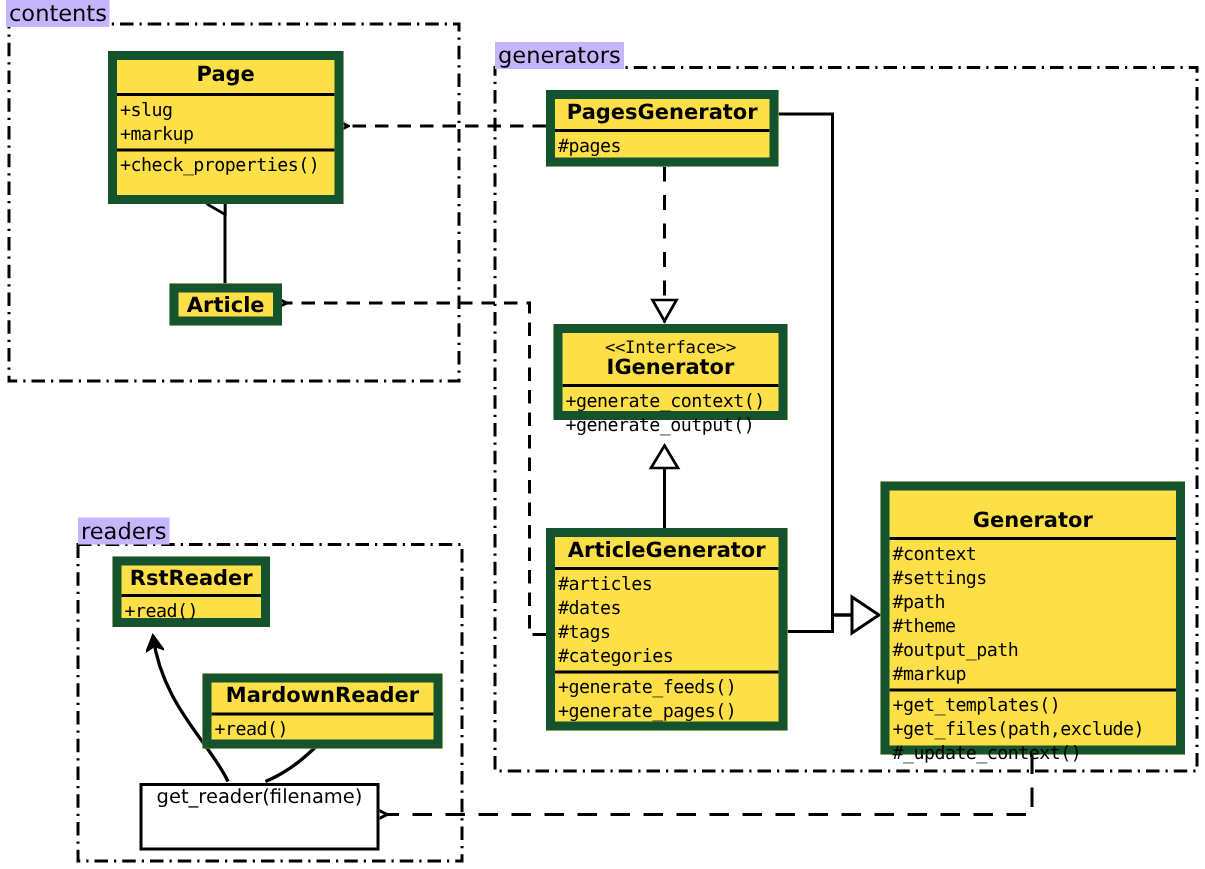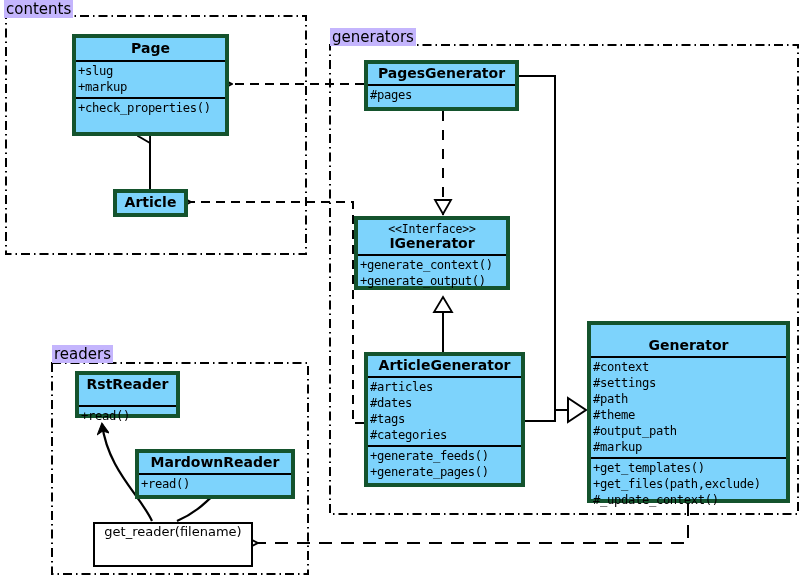--- a/index.html
+++ b/index.html
@@ -22,22 +22,22 @@
     left: 0;
     top: 0;
     width: 803px;
     height: 579px;
     overflow: visible;
   }
   
   .uml-class {
     position: absolute;
     box-sizing: border-box;
-    border: 4px solid #14532d;
-    background: #7dd3fc;
+    border: 6px solid #14532d;
+    background: #fde047;
     z-index: 5;
   }
   .uml-name {
     text-align: center;
     font-weight: bold;
     font-size: 14px;
     font-family: "DejaVu Sans", sans-serif;
     color: #000;
     padding: 3px 4px 4px 4px;
     line-height: 1.05;
@@ -184,21 +184,21 @@
     <div class="uml-name" style="padding-top:2px;">Article</div>
   </div>
 
   <div class="uml-class" style="left:364px; top:60px; width:155px; height:51px;">
     <div class="uml-name" style="padding-top:2px; padding-bottom:3px;">PagesGenerator</div>
     <div class="uml-sep uml-compartment">
       <div class="uml-member">#pages</div>
     </div>
   </div>
 
-  <div class="uml-class" style="left:354px; top:216px; width:156px; height:74px;">
+  <div class="uml-class" style="left:369px; top:216px; width:156px; height:64px;">
     <div class="uml-name" style="padding-top:3px; padding-bottom:4px;">
       <span class="uml-stereo">&lt;&lt;Interface&gt;&gt;</span>
       <span>IGenerator</span>
     </div>
     <div class="uml-sep uml-compartment">
       <div class="uml-member">+generate_context()</div>
       <div class="uml-member">+generate_output()</div>
     </div>
   </div>
 
@@ -227,21 +227,21 @@
       <div class="uml-member">#markup</div>
     </div>
     <div class="uml-sep uml-compartment">
       <div class="uml-member">+get_templates()</div>
       <div class="uml-member">+get_files(path,exclude)</div>
       <div class="uml-member">#_update_context()</div>
     </div>
   </div>
 
   <div class="uml-class" style="left:75px; top:371px; width:105px; height:47px;">
-    <div class="uml-name" style="padding-top:2px; padding-bottom:13px;">RstReader</div>
+    <div class="uml-name" style="padding-top:2px; padding-bottom:2px;">RstReader</div>
     <div class="uml-sep uml-compartment">
       <div class="uml-member">+read()</div>
     </div>
   </div>
 
   <div class="uml-class" style="left:135px; top:430px; width:160px; height:50px;margin-top:19px;">
     <div class="uml-name" style="padding-top:2px; padding-bottom:3px;">MardownReader</div>
     <div class="uml-sep uml-compartment">
       <div class="uml-member">+read()</div>
     </div>

